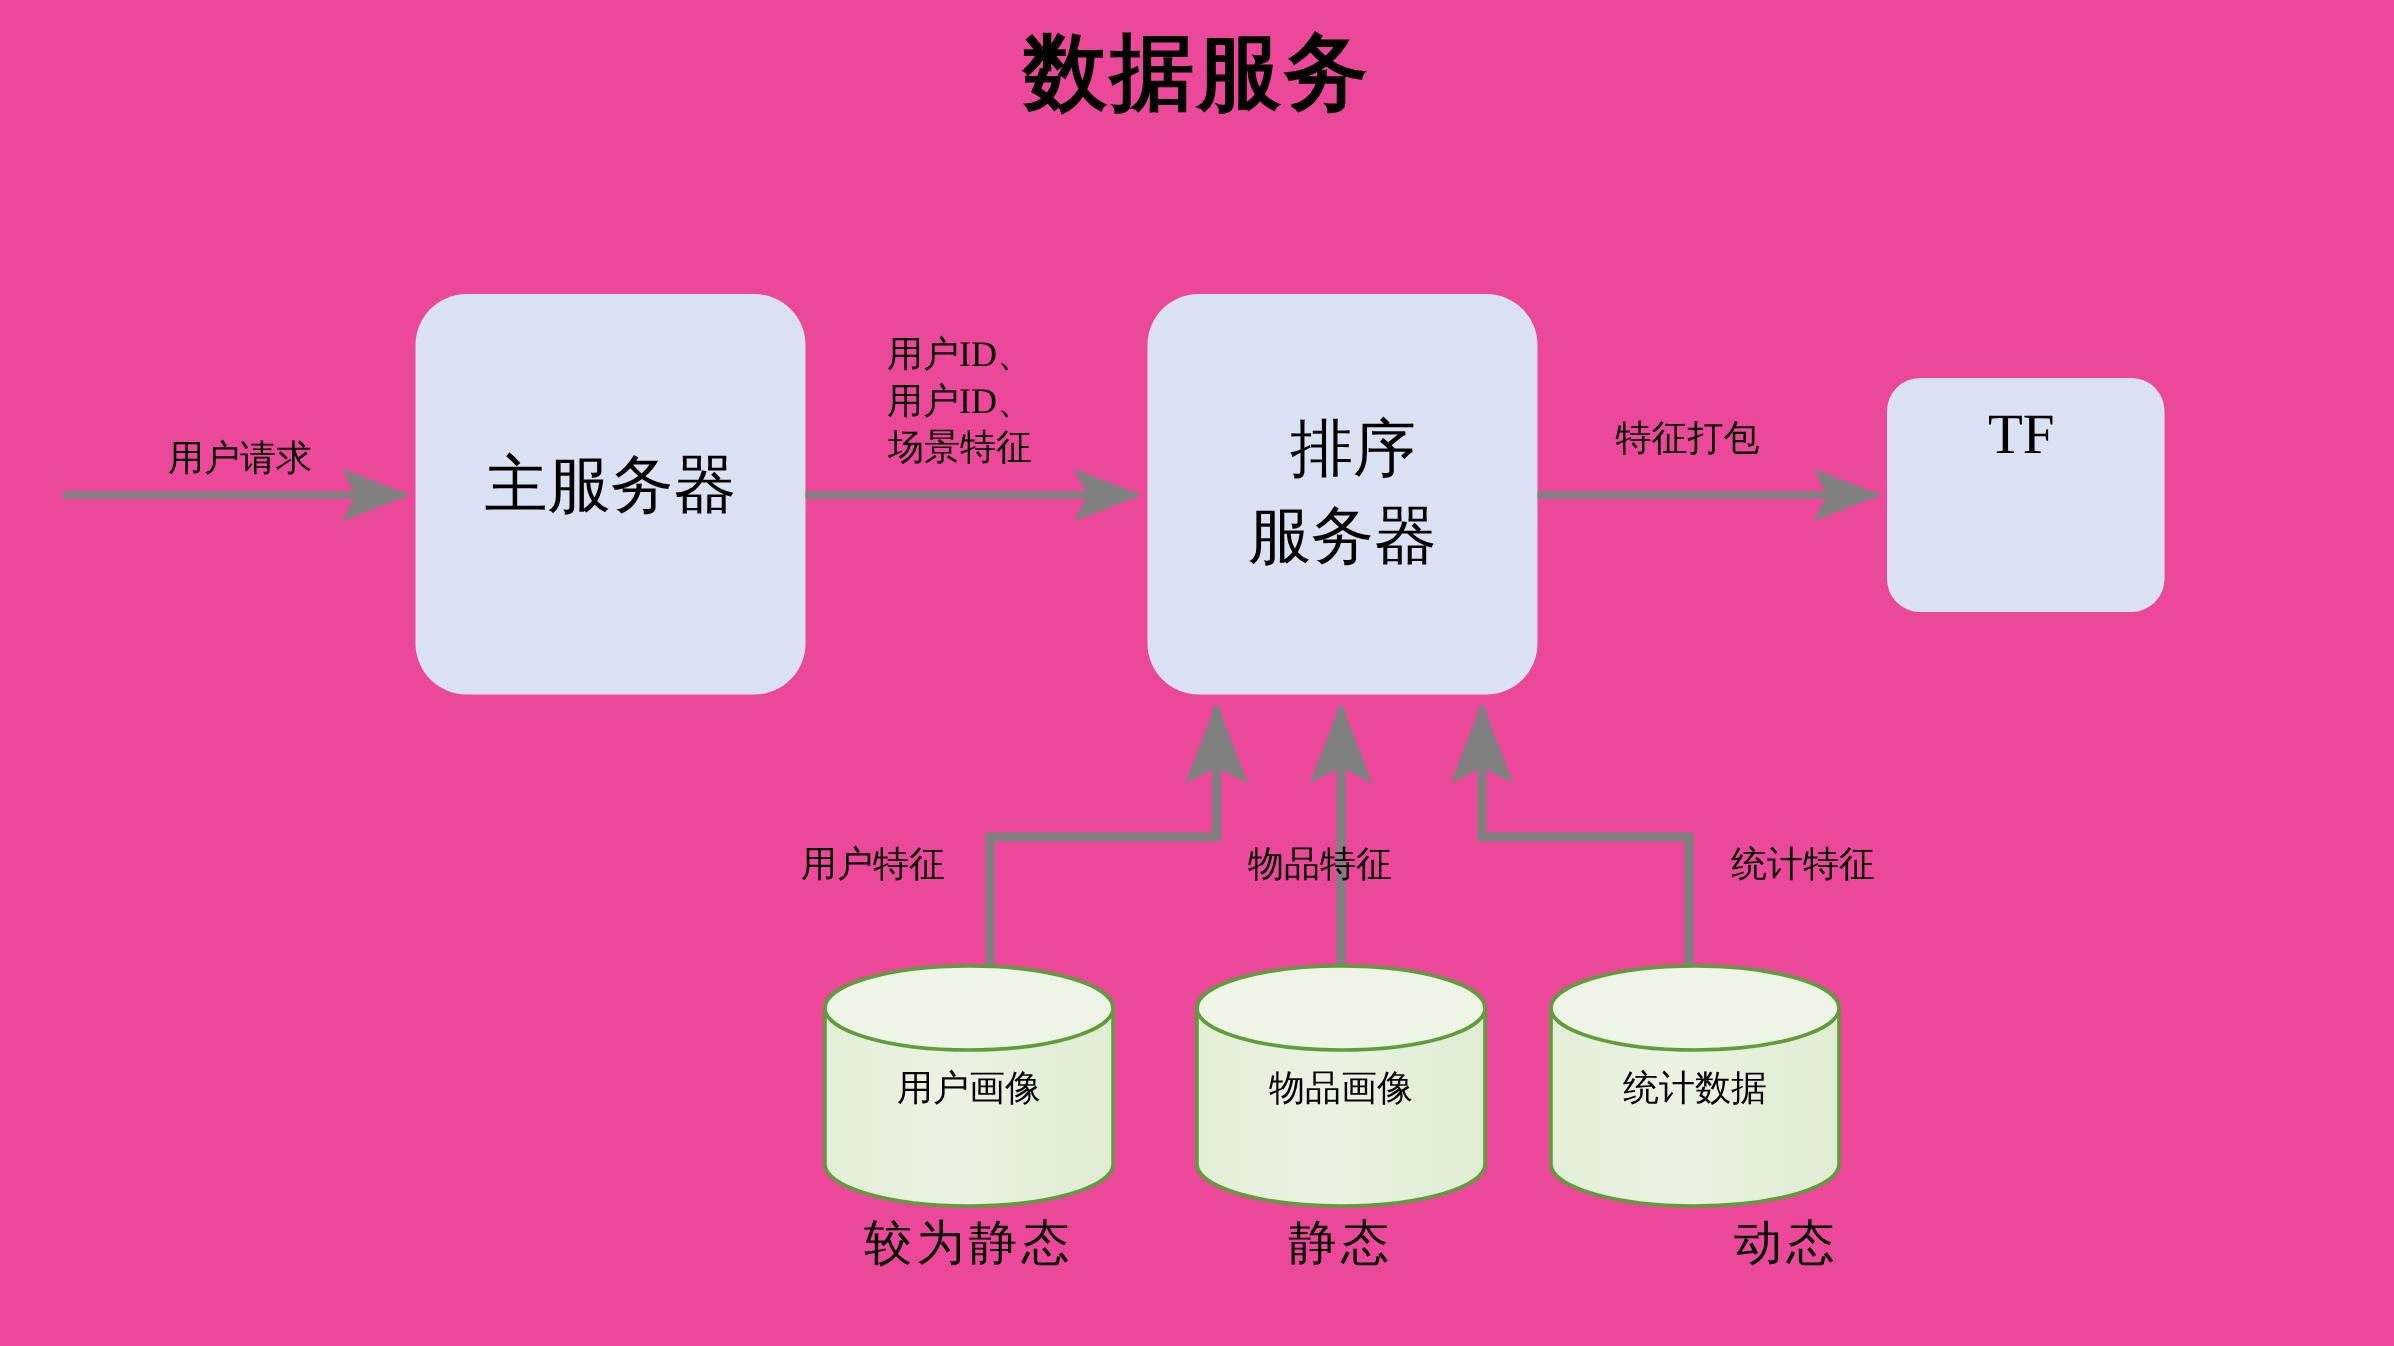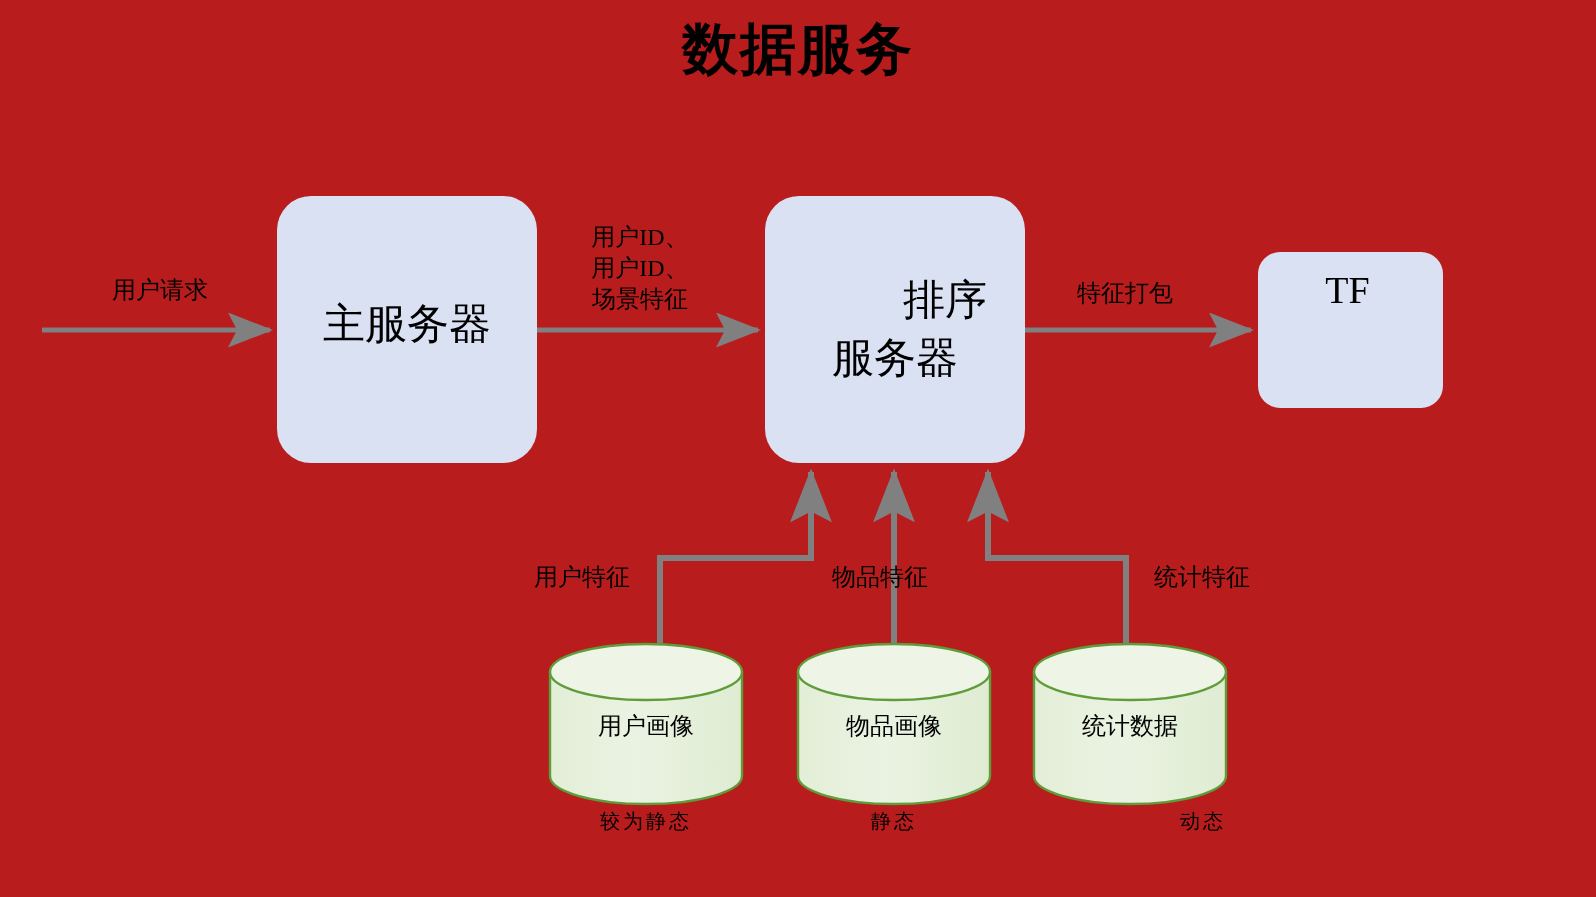--- a/index.html
+++ b/index.html
@@ -7,21 +7,21 @@
     padding: 0;
     background: #ffffff;
   }
   body {
     font-family: "Liberation Serif", "DejaVu Serif", serif;
   }
   #canvas {
     position: relative;
     width: 1596px;
     height: 897px;
-    background: #b91c1c;
+    background: #ec4899;
     overflow: hidden;
   }
   #diagram-svg {
     position: absolute;
     left: 0;
     top: 0;
     width: 1596px;
     height: 897px;
   }
   .lbl {
@@ -49,21 +49,21 @@
     font-size: 38px;
   }
   .edge-label {
     font-size: 24px;
     font-weight: 400;
   }
   .cyl-label {
     font-size: 24px;
   }
   .cyl-caption {
-    font-size: 20px;
+    font-size: 32px;
     letter-spacing: 3px;
   }
 </style>
 </head>
 <body>
 
 <div id="canvas">
 
   <svg id="diagram-svg" viewBox="0 0 1596 897" xmlns="http://www.w3.org/2000/svg">
     <defs>
@@ -108,26 +108,26 @@
     <g>
       <path d="M1034,672 L1034,776 A96,28 0 0 0 1226,776 L1226,672 Z" fill="url(#cylBodyGrad)" stroke="#5f9c3a" stroke-width="2.4"></path>
       <ellipse cx="1130" cy="672" rx="96" ry="28" fill="#eef5e7" stroke="#5f9c3a" stroke-width="2.4"></ellipse>
     </g>
   </svg>
 
   <div class="lbl" id="page-title">数据服务</div>
 
   <div class="lbl box-label" style="left:277px; top:300px; width:260px;">主服务器</div>
 
-  <div class="lbl box-label" style="left:793px; top:276px; width:304px;">排序</div>
+  <div class="lbl box-label" style="left:750px; top:276px; width:304px;">排序</div>
   <div class="lbl box-label" style="left:765px; top:334px; width:260px;">服务器</div>
 
   <div class="lbl box-label-latin" style="left:1258px; top:268px; width:179px;">TF</div>
 
-  <div class="lbl edge-label" style="left:60px; top:276px; width:200px;">用户请求</div>
+  <div class="lbl edge-label" style="left:60px; top:292px; width:200px;">用户请求</div>
 
   <div class="lbl edge-label" style="left:540px; top:223px; width:200px;">用户ID、</div>
   <div class="lbl edge-label" style="left:540px; top:254px; width:200px;">用户ID、</div>
   <div class="lbl edge-label" style="left:540px; top:285px; width:200px;">场景特征</div>
 
   <div class="lbl edge-label" style="left:1025px; top:279px; width:200px;">特征打包</div>
 
   <div class="lbl edge-label" style="left:512px; top:563px; width:140px;">用户特征</div>
 
   <div class="lbl edge-label" style="left:810px; top:563px; width:140px;">物品特征</div>

